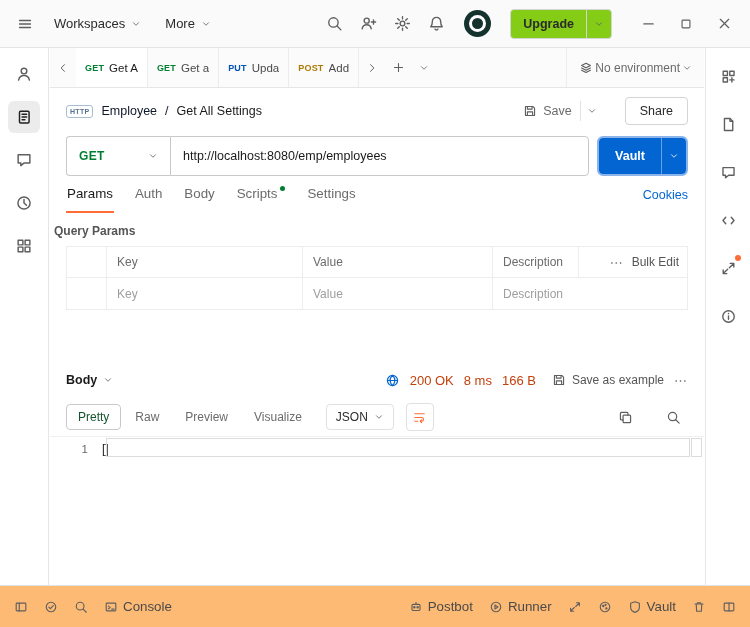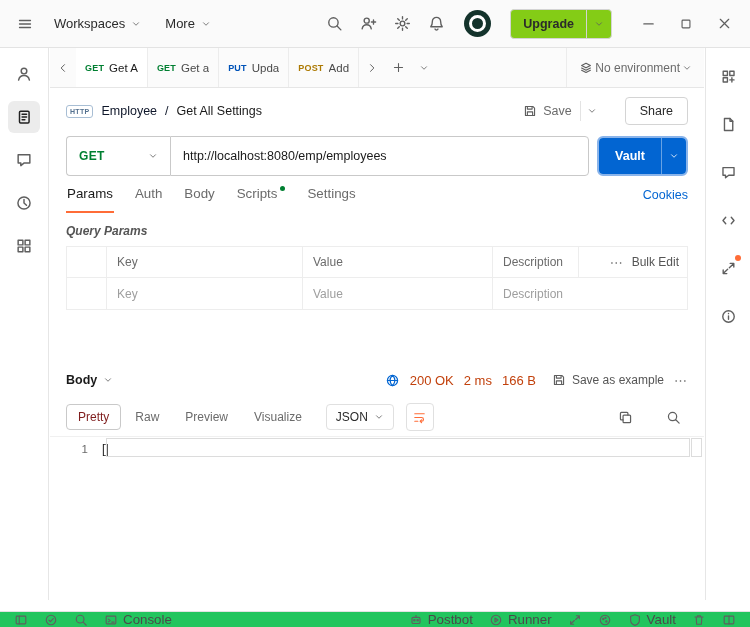--- a/index.html
+++ b/index.html
@@ -24,21 +24,21 @@
 
   
   .left-rail{position:absolute;top:48px;left:0;bottom:27px;width:49px;border-right:1px solid #e6e6e6;background:#fff;display:flex;flex-direction:column;align-items:center;padding-top:10px;gap:11px;}
   .right-rail{position:absolute;top:48px;right:0;bottom:27px;width:45px;border-left:1px solid #e6e6e6;background:#fff;display:flex;flex-direction:column;align-items:center;padding-top:12px;gap:16px;}
   .rail-btn{width:32px;height:32px;display:flex;align-items:center;justify-content:center;border-radius:6px;position:relative;}
   .rail-btn.active{background:#ececec;}
   .rail-btn.active .ic{stroke:#212121;}
   .notif-dot{position:absolute;top:3px;right:3px;width:6px;height:6px;border-radius:50%;background:#ff6c37;}
 
   
-  .statusbar{position:absolute;left:0;right:0;bottom:0;height:16px;border-top:1px solid #e3e3e3;background:#22c55e;display:flex;align-items:center;padding:0 8px;gap:4px;font-size:11.5px;color:#4a4a4a;}
+  .statusbar{position:absolute;left:0;right:0;bottom:0;height:42px;border-top:1px solid #e3e3e3;background:#fdba74;display:flex;align-items:center;padding:0 8px;gap:4px;font-size:11.5px;color:#4a4a4a;}
   .sb-item{display:flex;align-items:center;gap:5px;padding:3px 6px;border-radius:3px;}
   .statusbar .right{margin-left:auto;display:flex;align-items:center;gap:4px;}
 
   
   .main{position:absolute;left:50px;top:48px;right:46px;bottom:27px;background:#fff;display:flex;flex-direction:column;}
 
   
   .tabstrip{height:40px;flex:none;display:flex;align-items:stretch;border-bottom:1px solid #e6e6e6;background:#fbfbfb;}
   .tab-navbtn{width:26px;display:flex;align-items:center;justify-content:center;flex:none;}
   .tab{display:flex;align-items:center;gap:5px;padding:0 9px;border-right:1px solid #ececec;font-size:11px;flex:none;max-width:76px;overflow:hidden;background:#fbfbfb;}
@@ -71,21 +71,21 @@
 
   
   .req-tabs{height:37px;flex:none;display:flex;align-items:stretch;padding:0 16px;gap:20px;font-size:12.5px;color:#6b6b6b;}
   .rtab{display:flex;align-items:center;gap:3px;border-bottom:2px solid transparent;padding:0 1px;}
   .rtab.active{color:#1a1a1a;font-weight:400;border-bottom-color:#ff6c37;}
   .rtab .count{color:#6b6b6b;font-weight:400;}
   .script-dot{width:5px;height:5px;border-radius:50%;background:#007f31;align-self:flex-start;margin-top:10px;}
   .cookies-link{margin-left:auto;align-self:center;color:#0265d2;font-size:12.5px;}
 
   
-  .qp-label{flex:none;padding:11px 16px 8px;font-size:12px;font-weight:600;color:#555;font-style:italic;}
+  .qp-label{flex:none;padding:11px 4px 8px;font-size:12px;font-weight:600;color:#555;}
   .qp-table{flex:none;margin:0 16px;border:1px solid #ededed;}
   .qp-row{display:flex;height:31px;align-items:stretch;}
   .qp-row.head{border-bottom:1px solid #ededed;color:#6b6b6b;font-size:12px;}
   .cell{display:flex;align-items:center;padding:0 10px;border-right:1px solid #ededed;}
   .c-handle{width:40px;flex:none;}
   .c-key{width:196px;flex:none;}
   .c-val{width:190px;flex:none;}
   .c-desc{flex:1;border-right:none;}
   .c-desc.with-act{border-right:1px solid #ededed;}
   .c-act{width:108px;flex:none;border-right:none;display:flex;align-items:center;justify-content:flex-end;gap:8px;padding:0 8px;}
@@ -97,21 +97,21 @@
   
   .resp-spacer{height:52px;flex:none;}
   .resp-meta{height:36px;flex:none;display:flex;align-items:center;padding:0 16px;gap:10px;}
   .resp-body-lbl{display:flex;align-items:center;gap:6px;font-size:12.5px;font-weight:600;color:#1a1a1a;}
   .resp-right{margin-left:auto;display:flex;align-items:center;gap:10px;}
   .stat{font-size:13px;color:#c2410c;}
   .save-ex{display:flex;align-items:center;gap:6px;font-size:12px;color:#555;margin-left:6px;}
   .resp-toolbar{height:38px;flex:none;display:flex;align-items:center;padding:0 16px;gap:8px;}
   .seg{display:flex;align-items:center;gap:2px;}
   .seg-btn{padding:5px 11px;font-size:12px;color:#6b6b6b;border:1px solid transparent;border-radius:4px;}
-  .seg-btn.active{border-color:#c9c9c9;color:#7f1d1d;background:#fff;}
+  .seg-btn.active{border-color:#c9c9c9;color:#14532d;background:#fff;}
   .fmt-dd{display:flex;align-items:center;gap:6px;padding:5px 9px;font-size:12px;color:#2b2b2b;border:1px solid #e0e0e0;border-radius:4px;margin-left:4px;}
   .wrap-btn{width:28px;height:28px;border:1px solid #e0e0e0;border-radius:4px;display:flex;align-items:center;justify-content:center;margin-left:4px;}
   .wrap-btn .ic{stroke:#ff6c37;}
   .resp-actions{margin-left:auto;display:flex;align-items:center;gap:18px;}
 
   .code-area{flex:1;position:relative;border-top:1px solid #f0f0f0;font-family:"DejaVu Sans Mono",monospace;font-size:12px;overflow:hidden;}
   .code-line{display:flex;height:19px;align-items:center;position:relative;margin-top:2px;}
   .gutter{width:52px;flex:none;text-align:right;padding-right:14px;color:#6b6b6b;font-size:11.5px;}
   .code-text{color:#1a1a1a;}
   .line-box{position:absolute;left:56px;right:14px;top:1px;height:19px;border:1px solid #dcdcdc;pointer-events:none;}
@@ -422,21 +422,21 @@
         <svg class="ic caret" viewBox="0 0 16 16">
             <path d="M4 6l4 4 4-4"></path>
           </svg>
       </button>
       <div class="resp-right">
         <svg class="ic" width="15" height="15" viewBox="0 0 16 16" style="stroke:#0265d2">
             <circle cx="8" cy="8" r="5.4"></circle>
             <path d="M2.6 8h10.8M8 2.6c-3.4 3.4-3.4 7.4 0 10.8 3.4-3.4 3.4-7.4 0-10.8z"></path>
           </svg>
         <span class="stat">200 OK</span>
-        <span class="stat">2 ms</span>
+        <span class="stat">8 ms</span>
         <span class="stat">166 B</span>
         <button class="save-ex">
           <svg class="ic" width="14" height="14" viewBox="0 0 16 16">
               <path d="M2.8 2.8h8.4l2 2v8.4H2.8z"></path>
               <path d="M5 2.8v3h5.4v-3M5 13.2V9h6v4.2"></path>
             </svg>
           <span>Save as example</span>
         </button>
         <button class="dots">⋯</button>
       </div>

